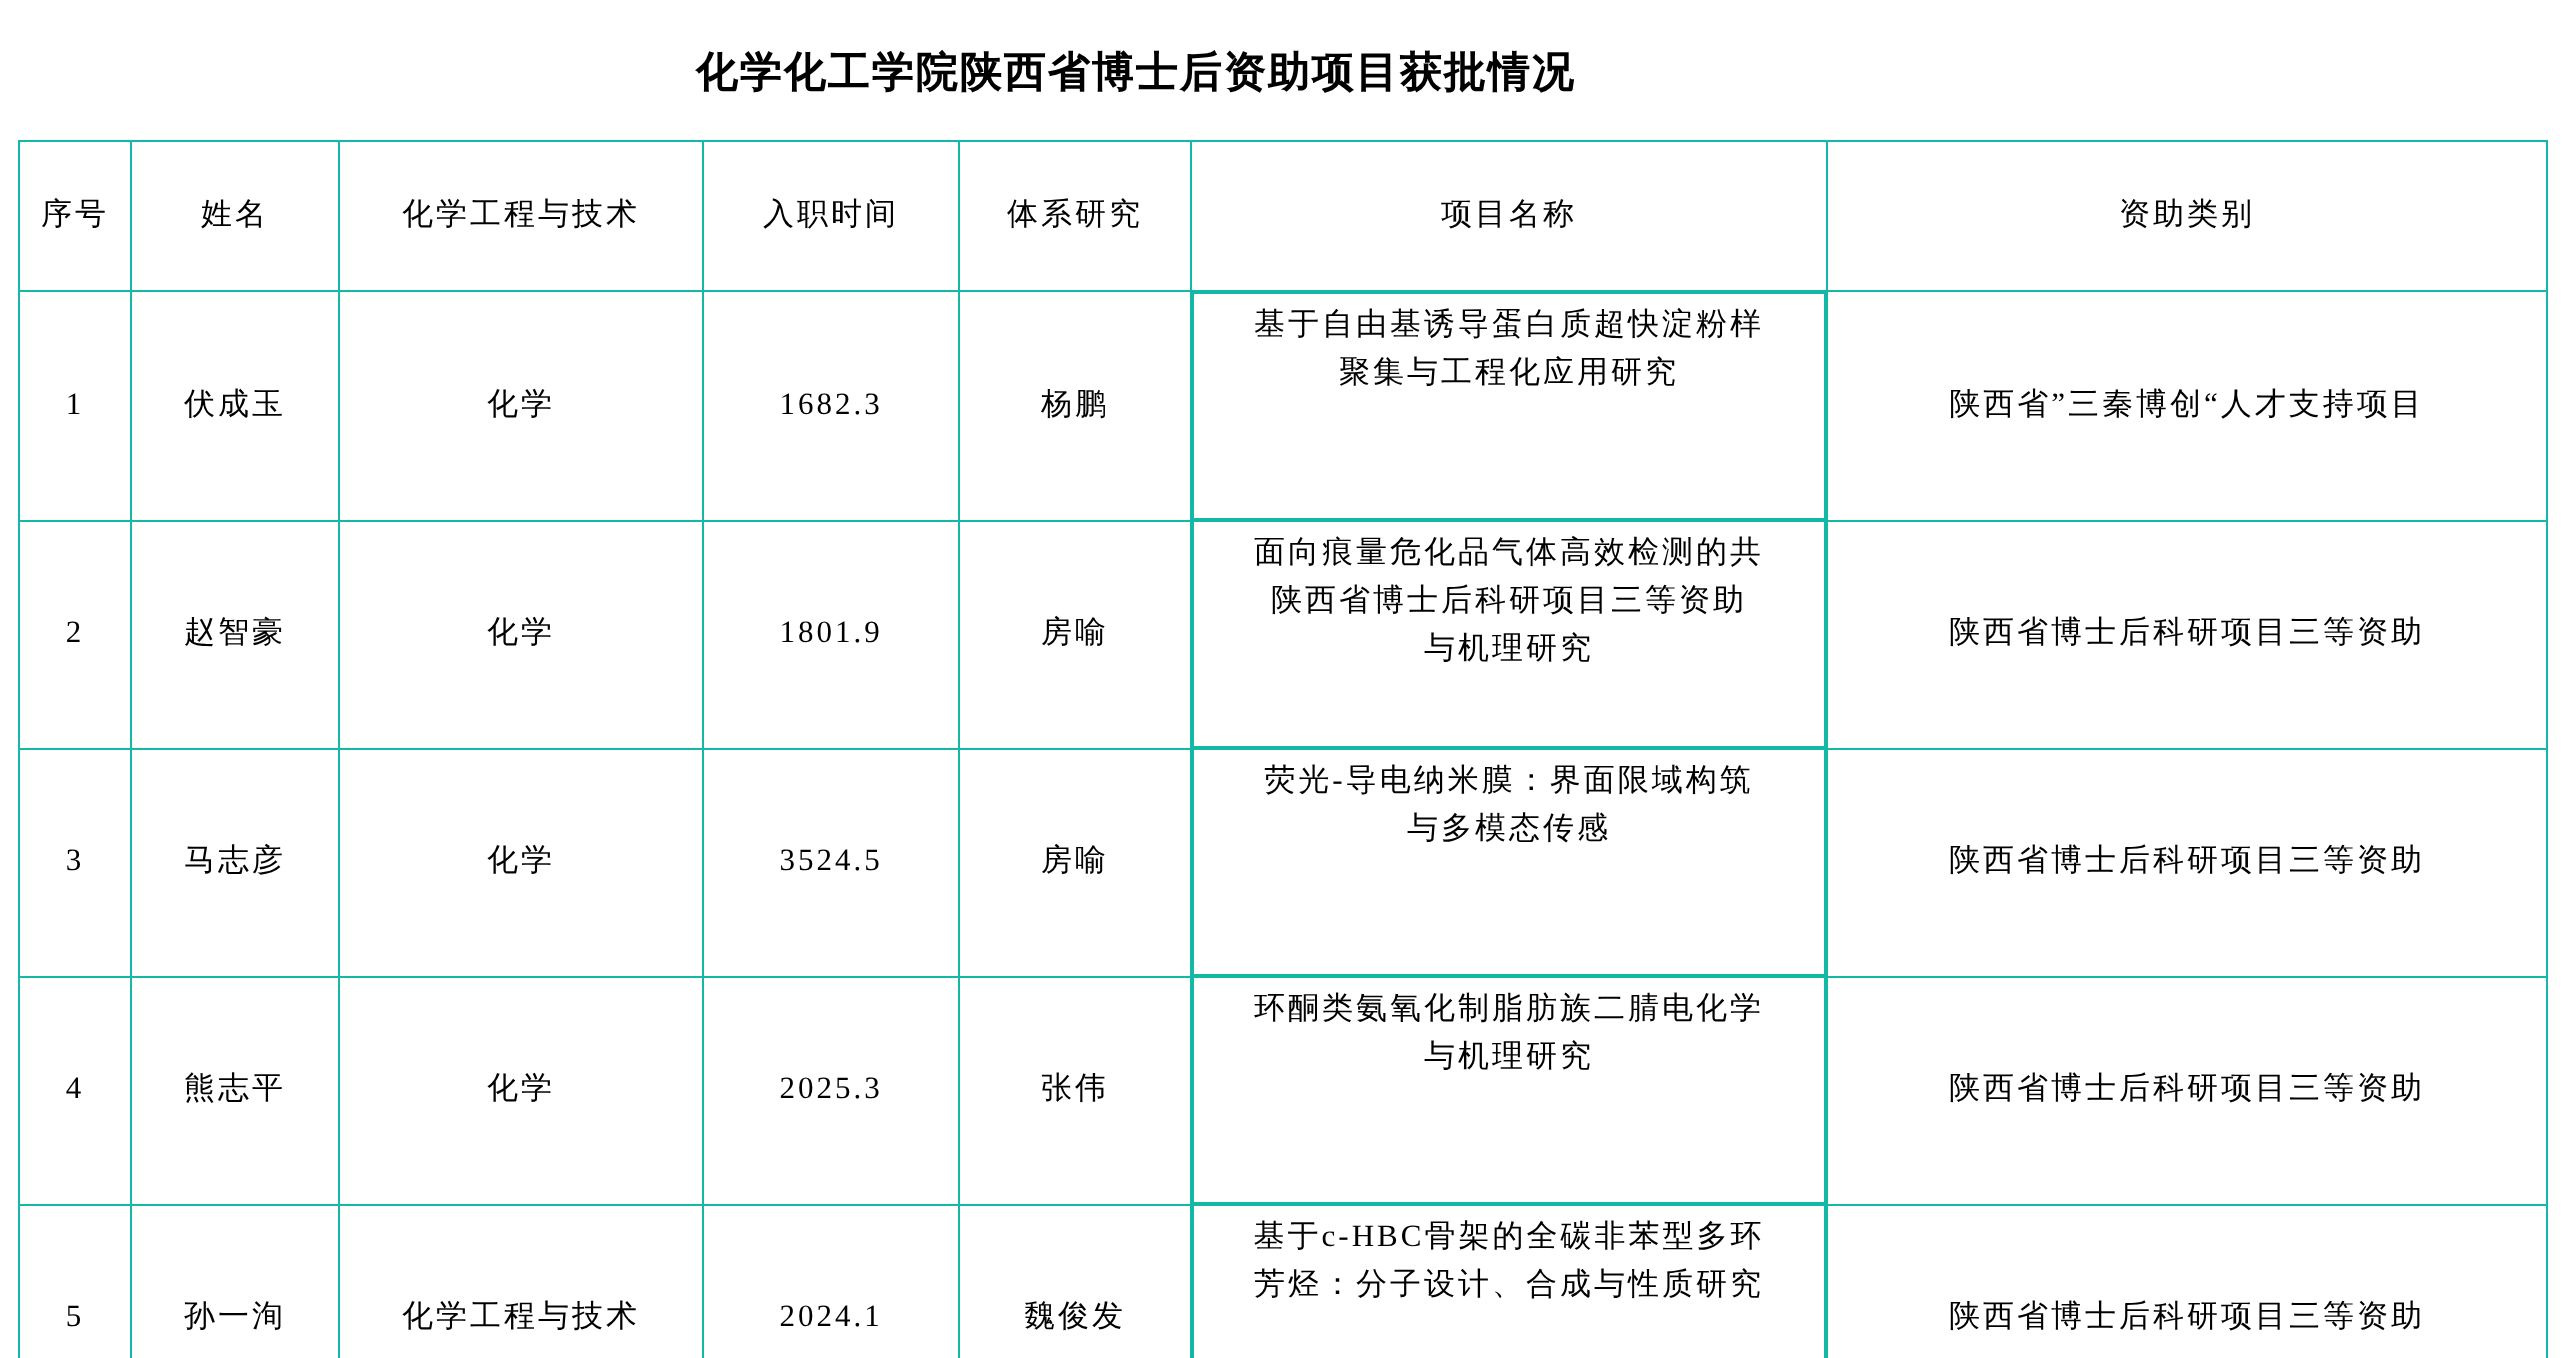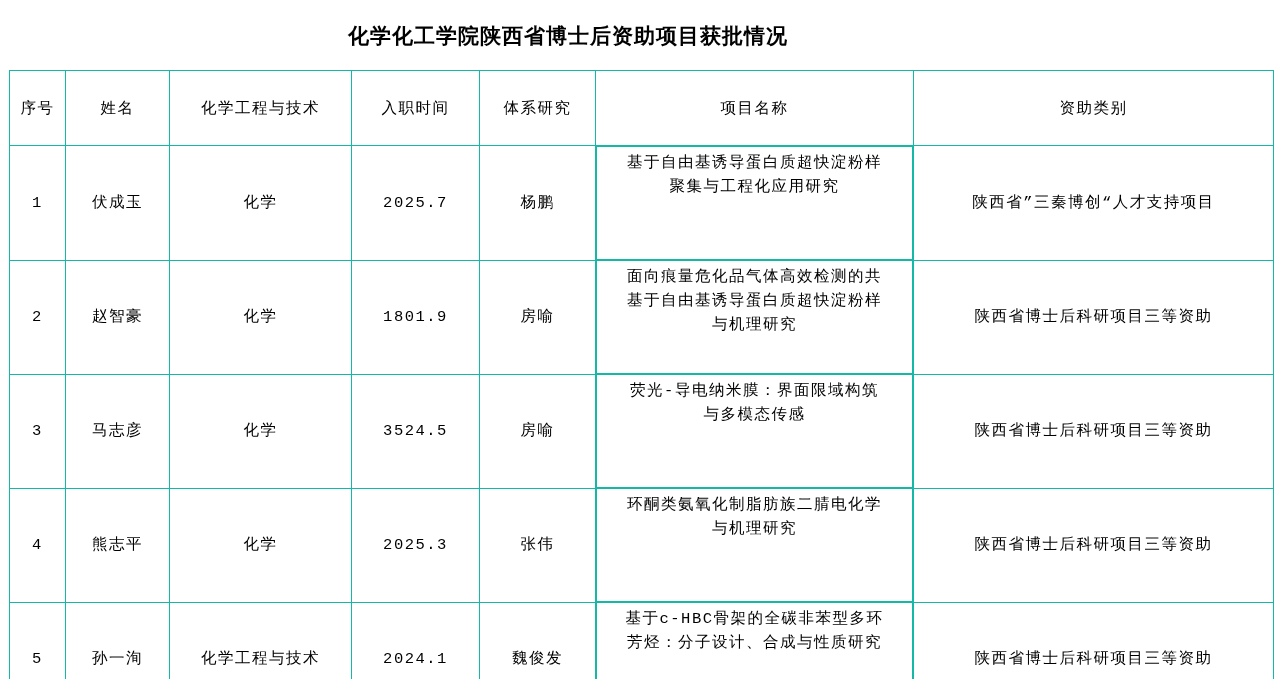--- a/index.html
+++ b/index.html
@@ -45,21 +45,20 @@
     letter-spacing: 1.5px;
     line-height: 1.55;
     padding: 4px 6px;
     font-weight: normal;
   }
   table.grant-table thead td {
     height: 66px;
   }
   table.grant-table tbody td {
     height: 104px;
-    font-family: Liberation Mono, monospace;
   }
   .col-0 { width: 56px; }
   .col-1 { width: 104px; }
   .col-2 { width: 182px; }
   .col-3 { width: 128px; }
   .col-4 { width: 116px; }
   .col-5 { width: 318px; }
   .col-6 { width: 360px; }
   .cell-wrap {
     display: block;
@@ -95,34 +94,34 @@
         <td>体系研究</td>
         <td>项目名称</td>
         <td>资助类别</td>
       </tr>
     </thead>
     <tbody>
       <tr>
         <td class="num-cell">1</td>
         <td>伏成玉</td>
         <td>化学</td>
-        <td class="num-cell">2025.7</td>
+        <td class="num-cell">1682.3</td>
         <td>杨鹏</td>
         <td class="cell-wrap">基于自由基诱导蛋白质超快淀粉样
 聚集与工程化应用研究</td>
         <td>陕西省”三秦博创“人才支持项目</td>
       </tr>
       <tr>
         <td class="num-cell">2</td>
         <td>赵智豪</td>
         <td>化学</td>
         <td class="num-cell">1801.9</td>
         <td>房喻</td>
         <td class="cell-wrap">面向痕量危化品气体高效检测的共
-基于自由基诱导蛋白质超快淀粉样
+陕西省博士后科研项目三等资助
 与机理研究</td>
         <td>陕西省博士后科研项目三等资助</td>
       </tr>
       <tr>
         <td class="num-cell">3</td>
         <td>马志彦</td>
         <td>化学</td>
         <td class="num-cell">3524.5</td>
         <td>房喻</td>
         <td class="cell-wrap">荧光-导电纳米膜：界面限域构筑

